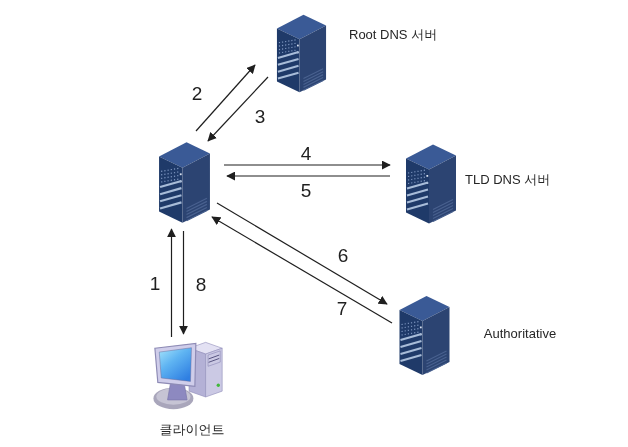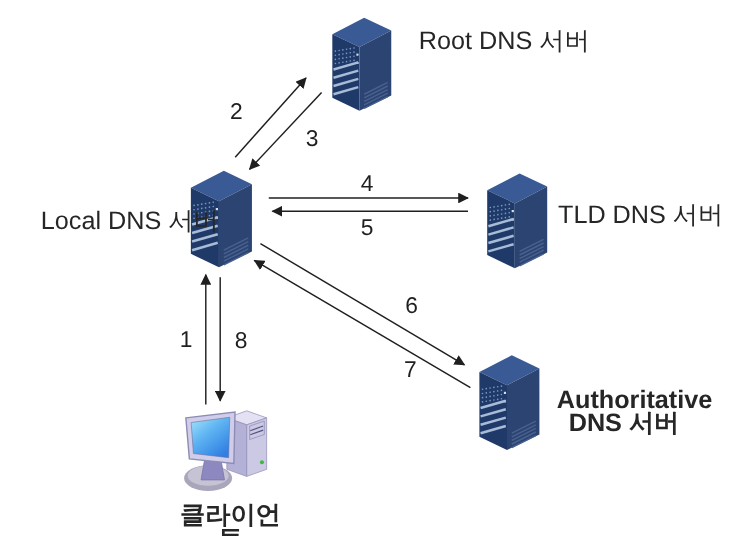--- a/index.html
+++ b/index.html
@@ -11,26 +11,26 @@
   #canvas {
     position: relative;
     width: 628px;
     height: 447px;
     background: #ffffff;
     overflow: hidden;
   }
   .abs { position: absolute; }
   .node-label {
     position: absolute;
-    font-size: 21px;
+    font-size: 13px;
     color: #262626;
     line-height: 19px;
     white-space: nowrap;
   }
-  .node-label.center { text-align: center; white-space: normal; font-weight: bold; }
+  .node-label.center { text-align: center; white-space: normal; }
   .num-label {
     position: absolute;
     transform: translate(-50%, -50%);
     font-size: 19px;
     color: #1f1f1f;
   }
   #edges-layer {
     position: absolute;
     left: 0; top: 0;
     width: 628px; height: 447px;
@@ -134,37 +134,35 @@
         <use href="#sym-server"></use>
       </svg>
   </div>
   <div class="node-label" style="left:349px; top:25px;">Root DNS 서버</div>
 
   <div class="abs" style="left:156px; top:139px;">
     <svg class="icon-svg" width="57" height="86">
         <use href="#sym-server"></use>
       </svg>
   </div>
-  <div class="node-label" style="left:34px; top:175px;">Local DNS 서버</div>
 
   <div class="abs" style="left:403px; top:141px;">
     <svg class="icon-svg" width="56" height="85">
         <use href="#sym-server"></use>
       </svg>
   </div>
   <div class="node-label" style="left:465px; top:170px;">TLD DNS 서버</div>
 
   <div class="abs" style="left:396px; top:293px;">
     <svg class="icon-svg" width="57" height="84">
         <use href="#sym-server"></use>
       </svg>
   </div>
   <div class="node-label center" style="left:464px; top:324px; width:112px;">
     <span>Authoritative</span><br>
-    <span>DNS 서버</span>
   </div>
 
   <div class="abs" style="left:150px; top:340px;">
     <svg class="icon-svg" width="80" height="73">
         <use href="#sym-client"></use>
       </svg>
   </div>
   <div class="node-label center" style="left:150px; top:420px; width:84px;">클라이언트</div>
 
 </div>

